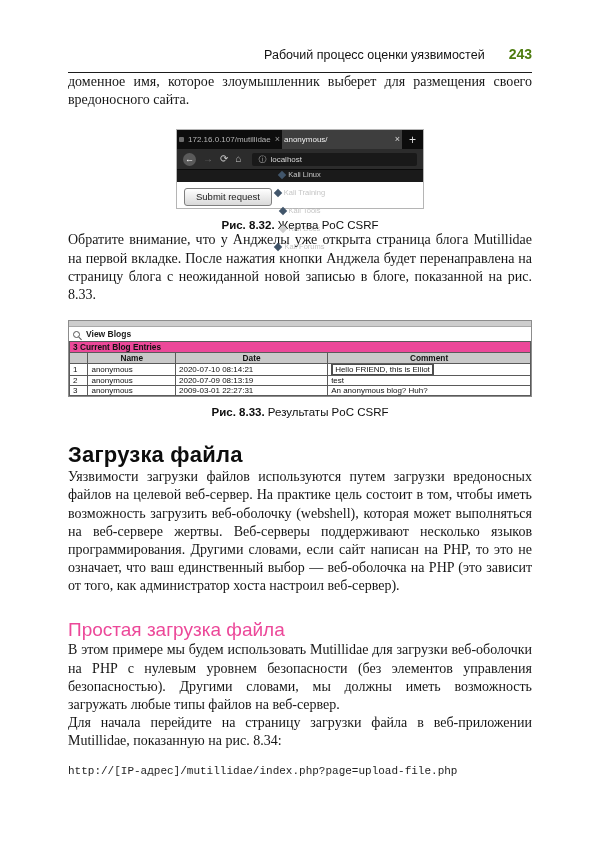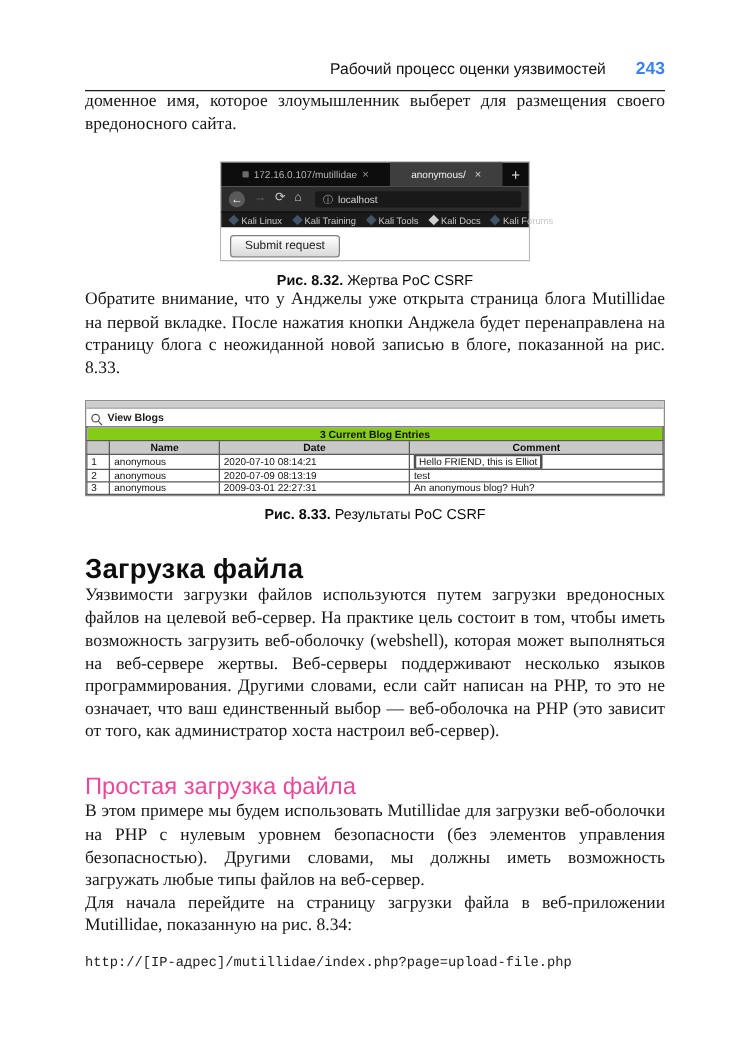--- a/index.html
+++ b/index.html
@@ -14,54 +14,54 @@
 
   
   .runhead {
     margin: 0 68px;
     padding: 46px 0 10px 0;
     border-bottom: 1.5px solid #1c1c1c;
     display: flex; justify-content: flex-end; align-items: baseline; gap: 24px;
     font-family: "Liberation Sans", sans-serif;
   }
   .runhead .rt { font-size: 12.5px; color: #111; }
-  .runhead .pn { font-size: 14px; font-weight: bold; color: #3b82f6; }
+  .runhead .pn { font-size: 14px; font-weight: bold; color: #4d7c0f; }
 
   
   p.body {
     margin: 0 68px;
     font-size: 14px; line-height: 1.30;
     text-align: justify;
     color: #161616;
   }
   .mt20 { margin-top: 20px; }
   .mt16 { margin-top: 16px; }
   .mt12 { margin-top: 12px; }
   .mt10 { margin-top: 10px; }
 
   
   .shot1 {
     width: 248px; margin: 20px auto 0;
     border: 1px solid #b5b5b5;
     font-family: "Liberation Sans", sans-serif;
   }
   .tabbar { background: #0d0d0d; height: 19px; display: flex; align-items: stretch; }
-  .tab { display: flex; align-items: center; gap: 4px; padding: 0 17px; font-size: 8px; color: #b5b5b5; white-space: nowrap; overflow: hidden; }
+  .tab { display: flex; align-items: center; gap: 4px; padding: 0 2px; font-size: 8px; color: #b5b5b5; white-space: nowrap; overflow: hidden; }
   .tab .fav { width: 5px; height: 5px; background: #6b6b6b; border-radius: 1px; flex: 0 0 auto; }
   .tab .close { font-size: 9px; line-height: 1; color: #9d9d9d; }
   .tab.active { background: #3e3e3e; color: #f0f0f0; flex: 1; justify-content: space-between; }
   .tab.active .close { color: #d8d8d8; }
   .newtab { color: #e2e2e2; font-size: 12px; display: flex; align-items: center; padding: 0 7px; }
   .navbar { background: #2c2c2c; height: 20px; display: flex; align-items: center; gap: 7px; padding: 0 6px; }
   .nico { color: #c9c9c9; font-size: 10px; line-height: 1; }
   .nico.back { background: #5a5a5a; color: #fff; width: 13px; height: 13px; border-radius: 50%; display: flex; align-items: center; justify-content: center; font-size: 9px; }
   .nico.fwd { color: #6f6f6f; }
   .urlbar { flex: 1; background: #191919; height: 13px; border-radius: 2px; margin-left: 4px; display: flex; align-items: center; gap: 4px; padding: 0 6px; color: #d6d6d6; font-size: 8px; }
   .urlbar .info { font-size: 8px; color: #b0b0b0; }
-  .bookbar { background: #1a1a1a; height: 13px; display: flex; align-items: center; gap: 9px; padding: 0 7px; border-top: 1px solid #0a0a0a; }
+  .bookbar { background: #1a1a1a; height: 13px; display: flex; align-items: center; gap: 9px; padding: 0 7px; border-top: 1px solid #0a0a0a; flex-direction: column; }
   .bm { display: flex; align-items: center; gap: 3px; color: #c6c6c6; font-size: 7.5px; white-space: nowrap; }
   .bm .bfav { width: 6px; height: 6px; background: #41556a; transform: rotate(45deg); flex: 0 0 auto; }
   .bm.docs .bfav { background: #cfcfcf; }
   .shotbody { background: #ffffff; height: 26px; padding: 4px 0 0 7px; }
   .btn {
     display: inline-block; font-size: 9.5px; color: #1a1a1a;
     background: linear-gradient(#ffffff, #d9d9d9);
     border: 1px solid #7f7f7f; border-radius: 3px;
     padding: 2px 11px 3px 11px;
   }
@@ -77,21 +77,21 @@
   .cap2 { margin-top: 9px; }
 
   
   .shot2 { margin: 16px 68px 0; border: 1px solid #8c8c8c; font-family: "Liberation Sans", sans-serif; background: #fff; }
   .strip { height: 6px; background: #cdcdcd; border-bottom: 1px solid #a8a8a8; }
   .vbrow { height: 14px; display: flex; align-items: center; gap: 4px; padding-left: 4px; font-size: 8.5px; font-weight: bold; color: #1a1a1a; }
   .mag { width: 7px; height: 7px; border: 1.3px solid #555; border-radius: 50%; position: relative; margin-right: 2px; flex: 0 0 auto; }
   .mag::after { content: ""; position: absolute; width: 4px; height: 1.4px; background: #555; transform: rotate(45deg); left: 4px; top: 6px; }
   table.blog { width: 100%; border-collapse: collapse; font-size: 8px; color: #111; table-layout: fixed; }
   table.blog td, table.blog th { border: 1px solid #5a5a5a; padding: 0 3px; height: 10px; font-weight: normal; overflow: hidden; white-space: nowrap; }
-  table.blog tr.trow td { background: #84cc16; font-weight: bold; text-align: center; font-size: 8.3px; }
+  table.blog tr.trow td { background: #ec4899; font-weight: bold; text-align: left; font-size: 8.3px; }
   table.blog tr.hrow th { background: #c9c9c9; font-weight: bold; text-align: center; font-size: 8.3px; }
   .hl { display: inline-block; border: 2px solid #4f4f4f; padding: 0 2px; margin: -1px 0; }
 
   
   h1.sec { margin: 24px 68px 0; font-family: "Liberation Sans", sans-serif; font-size: 22px; font-weight: 700; color: #0d0d0d; letter-spacing: 0.2px; }
   h2.sub { margin: 24px 68px 0; font-family: "Liberation Sans", sans-serif; font-size: 19px; font-weight: 400; color: #ec4899; }
 
   .code { margin: 14px 68px 0; font-family: "Liberation Mono", "DejaVu Sans Mono", monospace; font-size: 11px; color: #1d1d1d; white-space: nowrap; }
 </style>
 </head>

